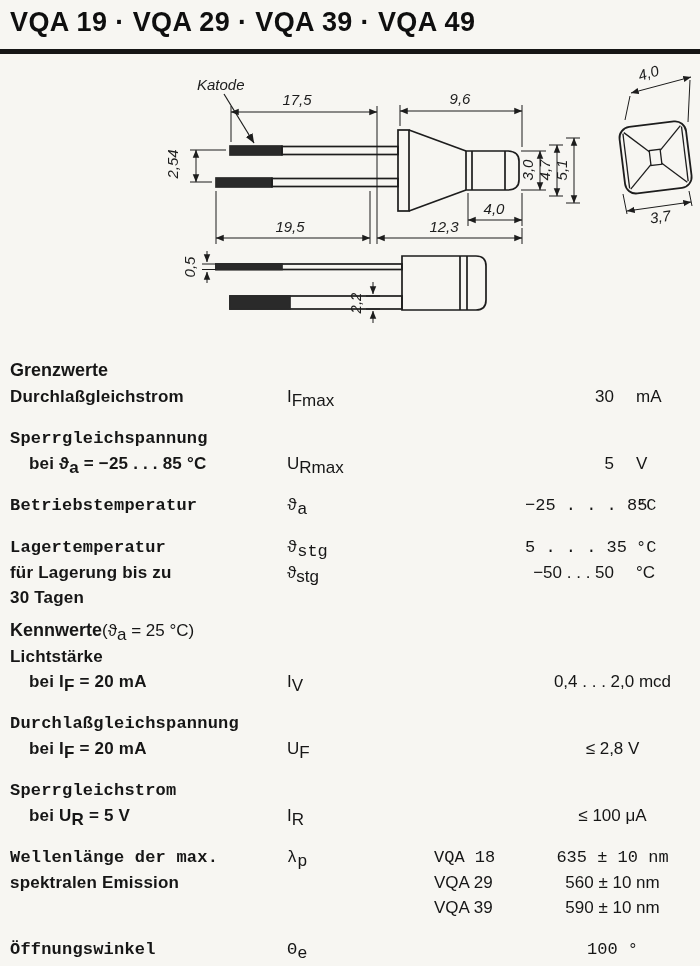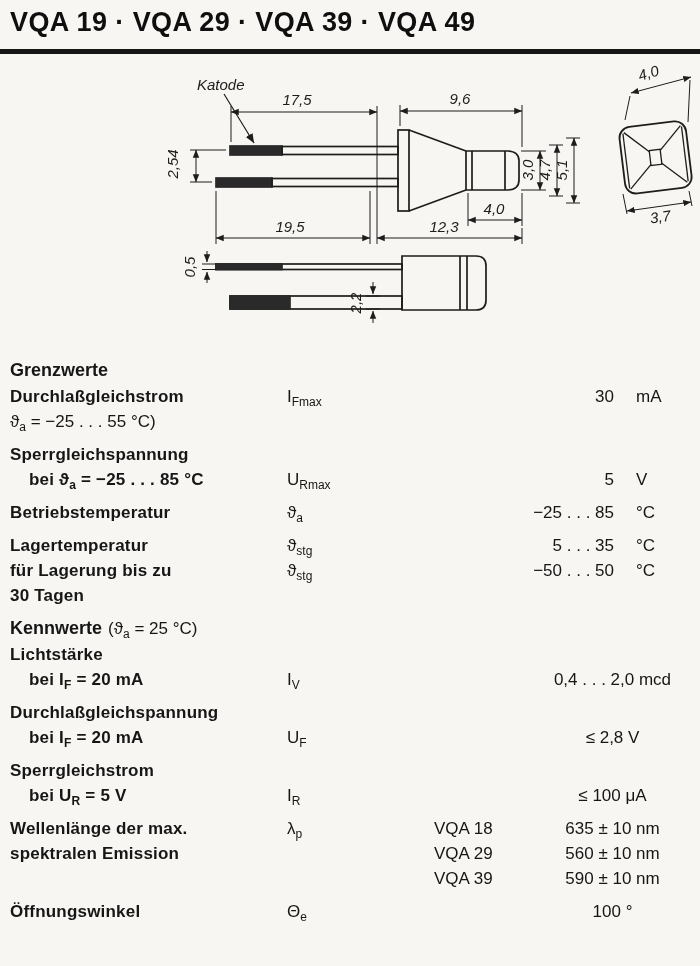--- a/index.html
+++ b/index.html
@@ -9,33 +9,33 @@
     font-family:"Liberation Sans", sans-serif;
   }
   .page { width:700px; height:966px; position:relative; }
   .header { padding:7px 10px 0 10px; }
   .title { font-size:27px; font-weight:bold; color:#0f0f0f; letter-spacing:0.4px; }
   .rule { height:5px; background:#161616; margin-top:11px; }
   svg { display:block; margin-top:6px; }
   svg text { font-family:"Liberation Sans", sans-serif; font-style:italic; font-size:15px; fill:#1d1d1d; }
   .sheet { padding:2px 0 0 10px; font-size:17px; color:#161616; }
   .h2row { font-size:18px; font-weight:bold; margin:8px 0 3px 0; }
-  .h2row .nrm { font-weight:normal; font-size:17px; margin-left:6px; }
+  .h2row .nrm { font-weight:normal; font-size:17px; margin-left:0; }
   .sr { display:grid; grid-template-columns:277px 133px 105px 105px 1fr; align-items:baseline; line-height:25px; }
-  .gap  { margin-top:8px; }
+  .gap  { margin-top:17px;font-family:Liberation Mono, monospace; }
   .gap2 { margin-top:10px; }
   .c1 { grid-column:1; }
   .lbl { font-weight:bold; letter-spacing:0.2px; }
   .ind { padding-left:19px; }
   .sym { grid-column:2; font-weight:normal; }
   .var { grid-column:3; padding-left:14px; }
   .val { grid-column:4; text-align:right; padding-right:16px; white-space:nowrap; }
   .valw { grid-column:4 / 6; text-align:center; white-space:nowrap; }
   .unit { grid-column:5; padding-left:6px; white-space:nowrap; }
-  sub { font-size:12px; line-height:0; }
+  sub { font-size:17px; line-height:0; }
 </style>
 </head>
 <body>
 
 <div class="page">
 
   <div class="header">
     <div class="title">VQA 19 · VQA 29 · VQA 39 · VQA 49</div>
   </div>
   <div class="rule"></div>
@@ -154,23 +154,20 @@
   <div class="sheet">
 
     <div class="h2row">Grenzwerte</div>
 
     <div class="sr">
       <span class="c1 lbl">Durchlaßgleichstrom</span>
       <span class="sym"><span>I</span><sub>Fmax</sub></span>
       <span class="val">30</span>
       <span class="unit">mA</span>
     </div>
-    <div class="sr">
-      <span class="c1"><span>ϑ</span><sub>a</sub><span> = −25 . . . 55 °C)</span></span>
-    </div>
 
     <div class="sr gap">
       <span class="c1 lbl">Sperrgleichspannung</span>
     </div>
     <div class="sr">
       <span class="c1 lbl ind"><span>bei ϑ</span><sub>a</sub><span> = −25 . . . 85 °C</span></span>
       <span class="sym"><span>U</span><sub>Rmax</sub></span>
       <span class="val">5</span>
       <span class="unit">V</span>
     </div>

